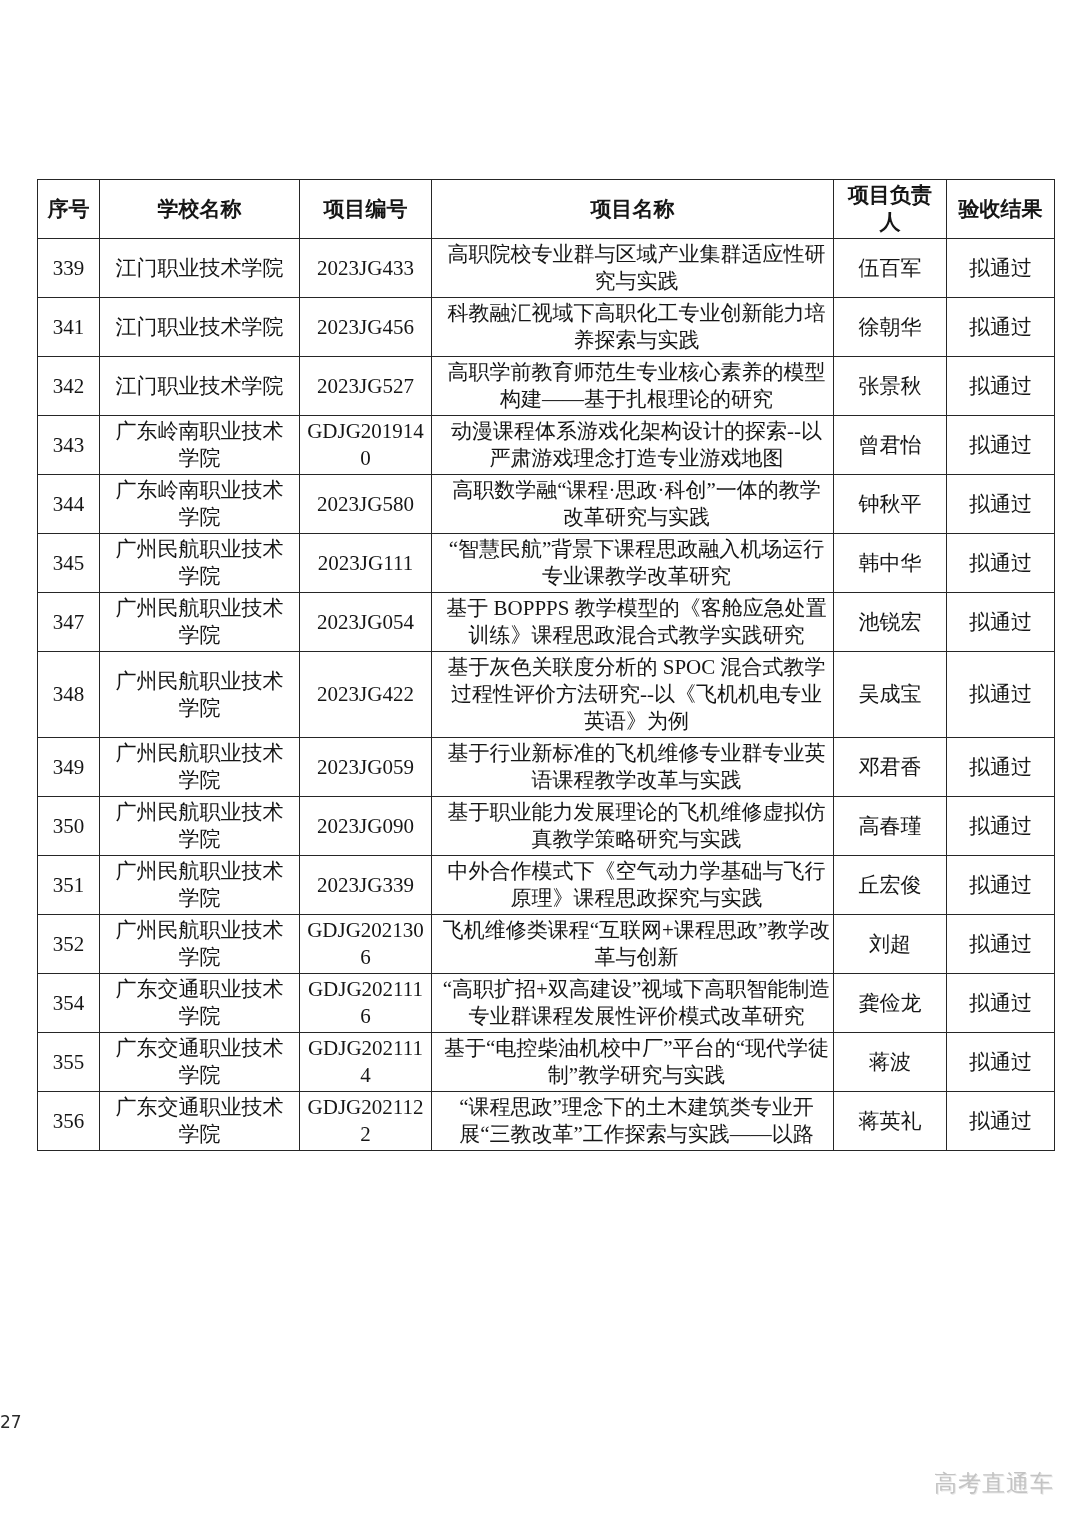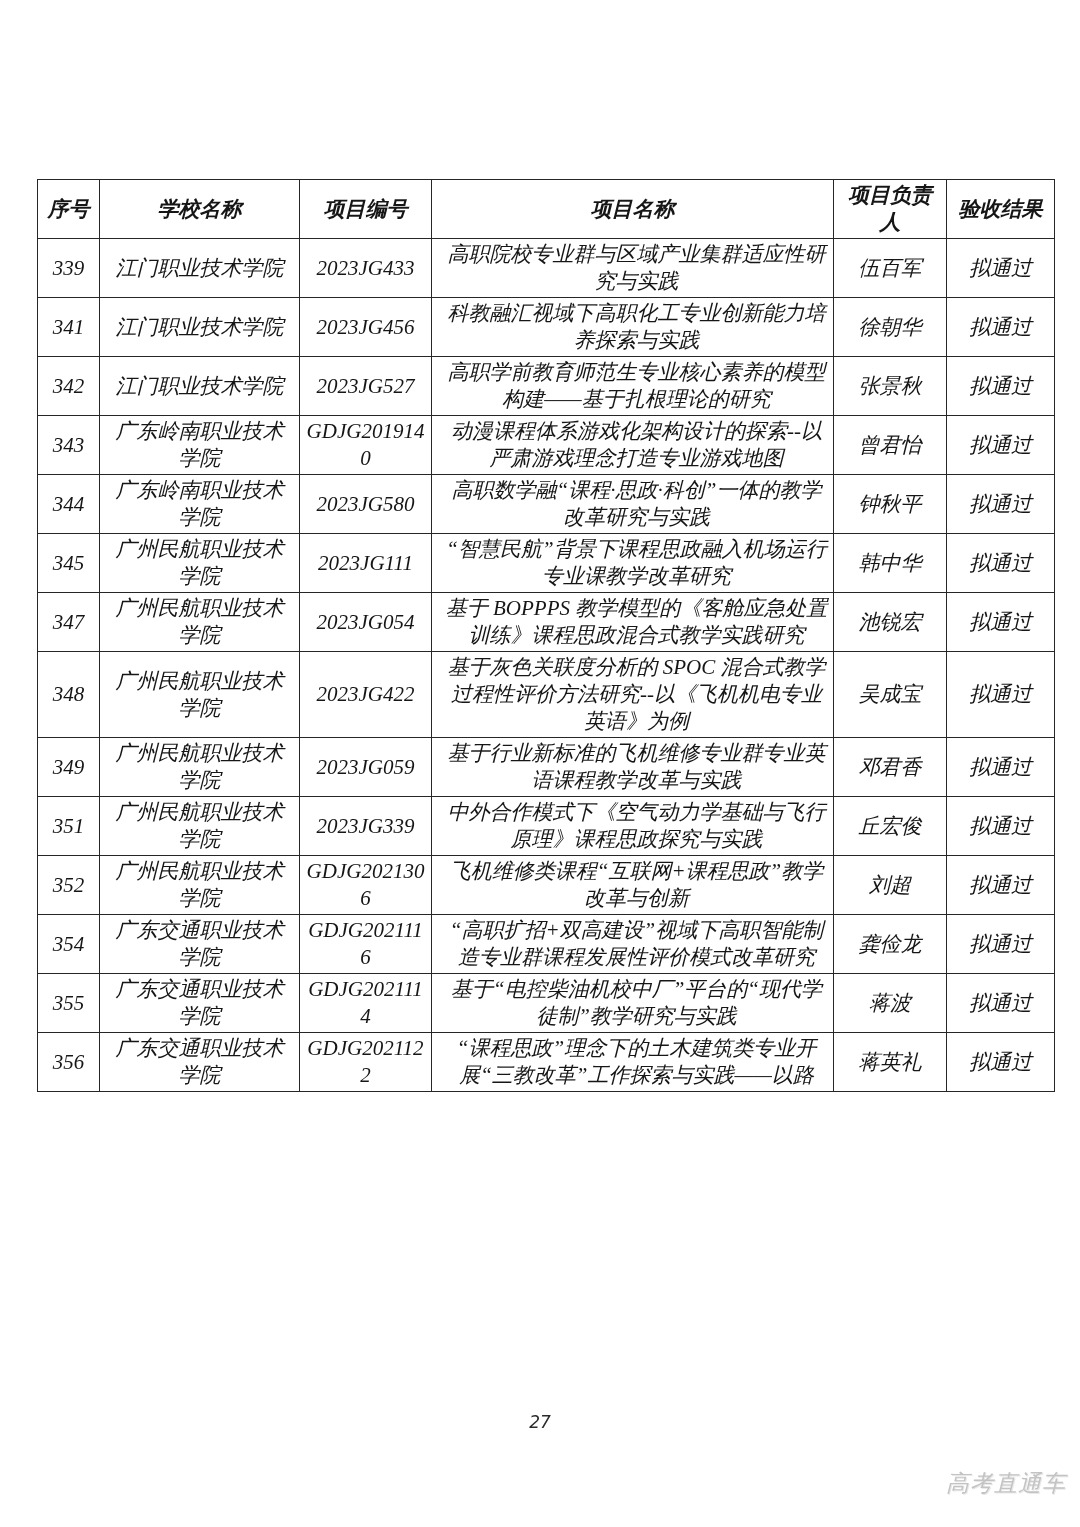--- a/index.html
+++ b/index.html
@@ -8,21 +8,20 @@
     background: #ffffff;
   }
   .page {
     position: relative;
     width: 1080px;
     height: 1527px;
     background: #ffffff;
     overflow: hidden;
     font-family: "Liberation Serif", "DejaVu Serif", serif;
     color: #161616;
-    font-style: italic;
   }
   table.results {
     position: absolute;
     left: 37px;
     top: 179px;
     width: 1017px;
     border-collapse: collapse;
     table-layout: fixed;
   }
   table.results th,
@@ -42,28 +41,28 @@
   }
   
   table.results td:nth-child(3) { padding-left: 4px; padding-right: 4px; }
   
   table.results td:nth-child(4) { padding-left: 10px; padding-right: 2px; }
   .page-num {
     position: absolute;
     left: 0;
     right: 0;
     top: 1412px;
-    text-align: center;
+    text-align: left;
     font-family: "DejaVu Sans", "Liberation Sans", sans-serif;
     font-size: 17px;
     color: #2b2b2b;
   }
   .watermark {
     position: absolute;
-    right: 14px;
+    right: 26px;
     top: 1468px;
     font-family: "DejaVu Sans", "Liberation Sans", sans-serif;
     font-size: 23px;
     letter-spacing: 1px;
     color: #c3c3c3;
     text-shadow: 1px 1px 0 #e9e9e9;
   }
 </style>
 </head>
 <body>
@@ -156,20 +155,28 @@
     </tr>
         <tr>
       <td>349</td>
       <td>广州民航职业技术学院</td>
       <td>2023JG059</td>
       <td>基于行业新标准的飞机维修专业群专业英语课程教学改革与实践</td>
       <td>邓君香</td>
       <td>拟通过</td>
     </tr>
         <tr>
+      <td>350</td>
+      <td>广州民航职业技术学院</td>
+      <td>2023JG090</td>
+      <td>基于职业能力发展理论的飞机维修虚拟仿真教学策略研究与实践</td>
+      <td>高春瑾</td>
+      <td>拟通过</td>
+    </tr>
+        <tr>
       <td>351</td>
       <td>广州民航职业技术学院</td>
       <td>2023JG339</td>
       <td>中外合作模式下《空气动力学基础与飞行原理》课程思政探究与实践</td>
       <td>丘宏俊</td>
       <td>拟通过</td>
     </tr>
         <tr>
       <td>352</td>
       <td>广州民航职业技术学院</td>

